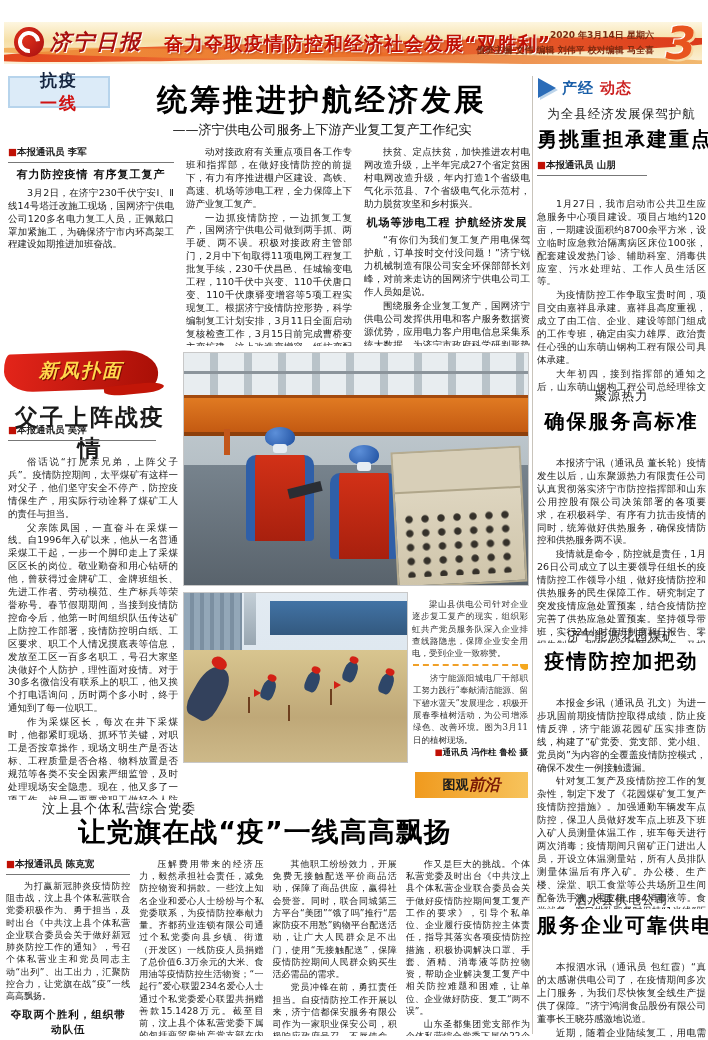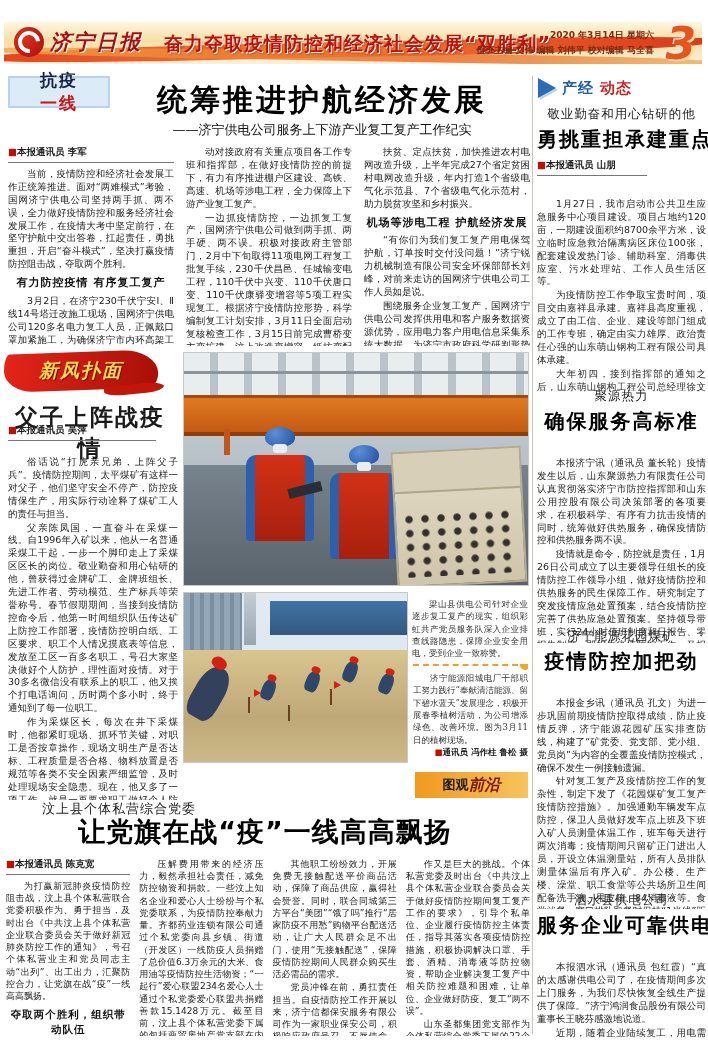--- a/index.html
+++ b/index.html
@@ -143,21 +143,20 @@
 
   <div class="badge-ky">
     <span class="b1">抗疫</span>
     <span class="b2">一线</span>
   </div>
   <h1 class="lead-headline" style="margin:0;">统筹推进护航经济发展</h1>
   <div class="lead-dek">——济宁供电公司服务上下游产业复工复产工作纪实</div>
   <div class="lead-cols">
     <div class="col">
         <div class="blk-by">■本报通讯员 李军</div>
-        <div class="blk-p">当前，疫情防控和经济社会发展工作正统筹推进。面对“两难模式”考验，国网济宁供电公司坚持两手抓、两不误，全力做好疫情防控和服务经济社会发展工作，在疫情大考中坚定前行，在坚守护航中交出答卷，扛起责任，勇挑重担，开启“奋斗模式”，坚决打赢疫情防控阻击战，夺取两个胜利。</div>
         <div class="blk-h">有力防控疫情 有序复工复产</div>
         <div class="blk-p">3月2日，在济宁230千伏宁安Ⅰ、Ⅱ线14号塔迁改施工现场，国网济宁供电公司120多名电力复工人员，正佩戴口罩加紧施工，为确保济宁市内环高架工程建设如期推进加班奋战。</div>
       </div>
     <div class="col">
         <div class="blk-p">动对接政府有关重点项目各工作专班和指挥部，在做好疫情防控的前提下，有力有序推进棚户区建设、高铁、高速、机场等涉电工程，全力保障上下游产业复工复产。</div>
         <div class="blk-p">一边抓疫情防控，一边抓复工复产，国网济宁供电公司做到两手抓、两手硬、两不误。积极对接政府主管部门，2月中下旬取得11项电网工程复工批复手续，230千伏昌邑、任城输变电工程，110千伏中兴变、110千伏唐口变、110千伏康驿变增容等5项工程实现复工。根据济宁疫情防控形势，科学编制复工计划安排，3月11日全面启动复核检查工作，3月15日前完成曹桥变主变扩建、汶上改造变增容、纸坊变配出线路3项工程复工，实现配农网工程全面复工。</div>
       </div>
     <div class="col">
         <div class="blk-p">扶贫、定点扶贫，加快推进农村电网改造升级，上半年完成27个省定贫困村电网改造升级，年内打造1个省级电气化示范县、7个省级电气化示范村，助力脱贫攻坚和乡村振兴。</div>
         <div class="blk-h">机场等涉电工程 护航经济发展</div>
@@ -276,21 +275,21 @@
   </div>
 
   <div class="divider"></div>
   <div class="badge-cj">
     <span class="cj-arrow"></span>
     <span class="c1">产经</span>
     <span class="c2">动态</span>
   </div>
 
   <div class="r-art" style="top:106px;">
-    <div class="r-kicker">敬业勤奋和用心钻研的他</div>
+    <div class="r-kicker">为全县经济发展保驾护航</div>
     <div class="r-headline">勇挑重担承建重点工程</div>
     <div class="r-byline blk-by">■本报通讯员 山朋</div>
     <div class="r-body bodytext" style="height:196px;">
         <div class="blk-p">1月27日，我市启动市公共卫生应急服务中心项目建设。项目占地约120亩，一期建设面积约8700余平方米，设立临时应急救治隔离病区床位100张，配套建设发热门诊、辅助科室、消毒供应室、污水处理站、工作人员生活区等。</div>
         <div class="blk-p">为疫情防控工作争取宝贵时间，项目交由嘉祥县承建。嘉祥县高度重视，成立了由工信、企业、建设等部门组成的工作专班，确定由实力雄厚、政治责任心强的山东萌山钢构工程有限公司具体承建。</div>
         <div class="blk-p">大年初四，接到指挥部的通知之后，山东萌山钢构工程公司总经理徐文彬当即召开经理办公会，传达指挥部的通知精神，安排部署建设议题，成立工作专班和指挥部，层层压实责任，签订责任书，组织设计、工程、后勤保障等部门拟订详细的工作方案。大年初五，公司领导班子分头行动，一方面组织省外返矿人员，一方面严格办理各项手续组织人员。大年初七，300多人的队伍已经集结完毕，整装开赴施工现场，立即开始了清表工作。</div>
       </div>
   </div>
 
   <div class="r-art" style="top:388px;">

